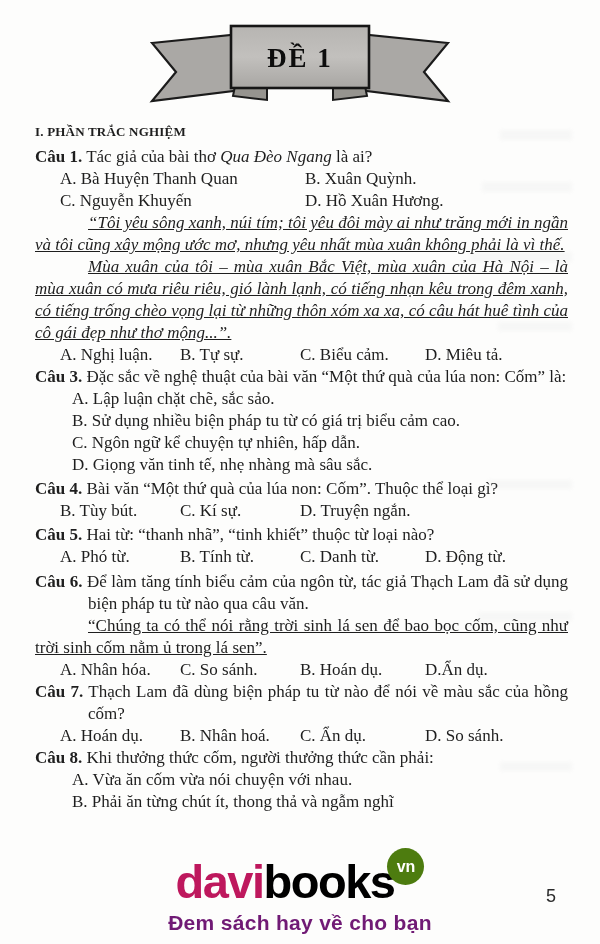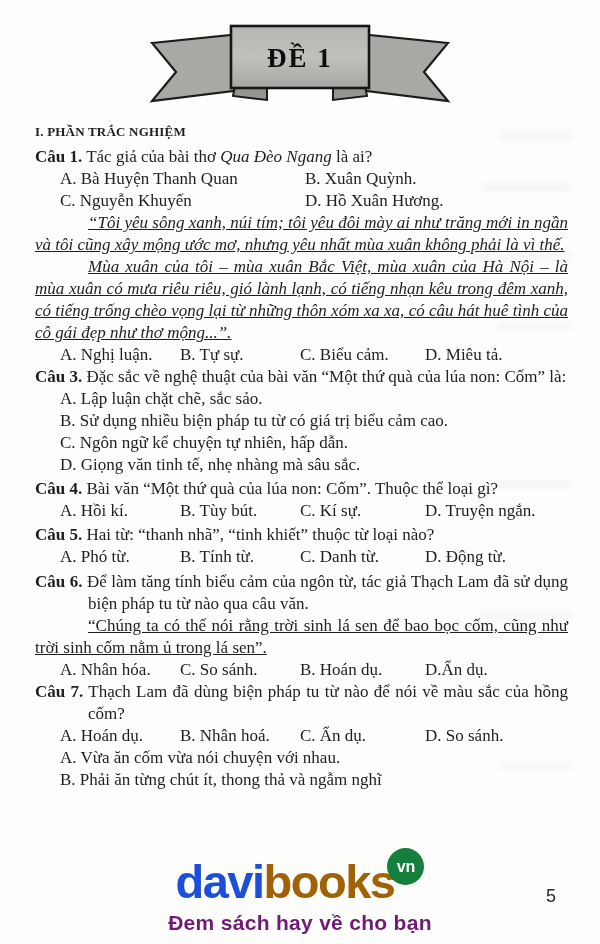--- a/index.html
+++ b/index.html
@@ -61,45 +61,45 @@
   .opts-2col {
     display: grid;
     grid-template-columns: 245px auto;
     margin-left: 25px;
   }
   .opts-row {
     display: grid;
     grid-template-columns: 120px 120px 125px auto;
     margin-left: 25px;
   }
-  .opt-line { margin-left: 25px; }
+  .opt-line { margin-left: 37px; }
   
   .watermark {
     position: absolute;
     left: 0;
     right: 0;
     top: 858px;
     text-align: center;
     line-height: 1;
   }
   .brand {
     font-family: "Liberation Sans", sans-serif;
     font-weight: bold;
     font-size: 47px;
     letter-spacing: -1.5px;
     white-space: nowrap;
   }
-  .brand .davi  { color: #1d4ed8; }
-  .brand .books { color: #a16207; }
+  .brand .davi  { color: #be185d; }
+  .brand .books { color: #000000; }
   .vn-badge {
     display: inline-block;
     width: 37px;
     height: 37px;
     border-radius: 50%;
-    background: #15803d;
+    background: #4d7c0f;
     color: #ffffff;
     font-family: "Liberation Sans", sans-serif;
     font-size: 16px;
     font-weight: bold;
     line-height: 37px;
     text-align: center;
     letter-spacing: 0;
     vertical-align: top;
     margin-left: -7px;
     margin-top: -10px;
@@ -178,21 +178,20 @@
     </div>
 
     <p class="q"><b class="lbl">Câu 3.</b> <span>Đặc sắc về nghệ thuật của bài văn “Một thứ quà của lúa non: Cốm” là:</span></p>
     <div class="opt-line">A. Lập luận chặt chẽ, sắc sảo.</div>
     <div class="opt-line">B. Sử dụng nhiều biện pháp tu từ có giá trị biểu cảm cao.</div>
     <div class="opt-line">C. Ngôn ngữ kể chuyện tự nhiên, hấp dẫn.</div>
     <div class="opt-line">D. Giọng văn tinh tế, nhẹ nhàng mà sâu sắc.</div>
 
     <p class="q mt2"><b class="lbl">Câu 4.</b> <span>Bài văn “Một thứ quà của lúa non: Cốm”. Thuộc thể loại gì?</span></p>
     <div class="opts-row">
-      <span>A. Hồi kí.</span>
       <span>B. Tùy bút.</span>
       <span>C. Kí sự.</span>
       <span>D. Truyện ngắn.</span>
     </div>
 
     <p class="q mt2"><b class="lbl">Câu 5.</b> <span>Hai từ: “thanh nhã”, “tinh khiết” thuộc từ loại nào?</span></p>
     <div class="opts-row">
       <span>A. Phó từ.</span>
       <span>B. Tính từ.</span>
       <span>C. Danh từ.</span>
@@ -209,20 +208,21 @@
     </div>
 
     <p class="q"><b class="lbl">Câu 7.</b> <span>Thạch Lam đã dùng biện pháp tu từ nào để nói về màu sắc của hồng cốm?</span></p>
     <div class="opts-row">
       <span>A. Hoán dụ.</span>
       <span>B. Nhân hoá.</span>
       <span>C. Ẩn dụ.</span>
       <span>D. So sánh.</span>
     </div>
 
+    <p class="q"><b class="lbl">Câu 8.</b> <span>Khi thưởng thức cốm, người thưởng thức cần phải:</span></p>
     <div class="opt-line">A. Vừa ăn cốm vừa nói chuyện với nhau.</div>
     <div class="opt-line">B. Phải ăn từng chút ít, thong thả và ngẫm nghĩ</div>
 
   </div>
 
   <div class="watermark">
     <div class="brand"><span class="davi">davi</span><span class="books">books</span><span class="vn-badge">vn</span></div>
     <div class="slogan">Đem sách hay về cho bạn</div>
   </div>
 

